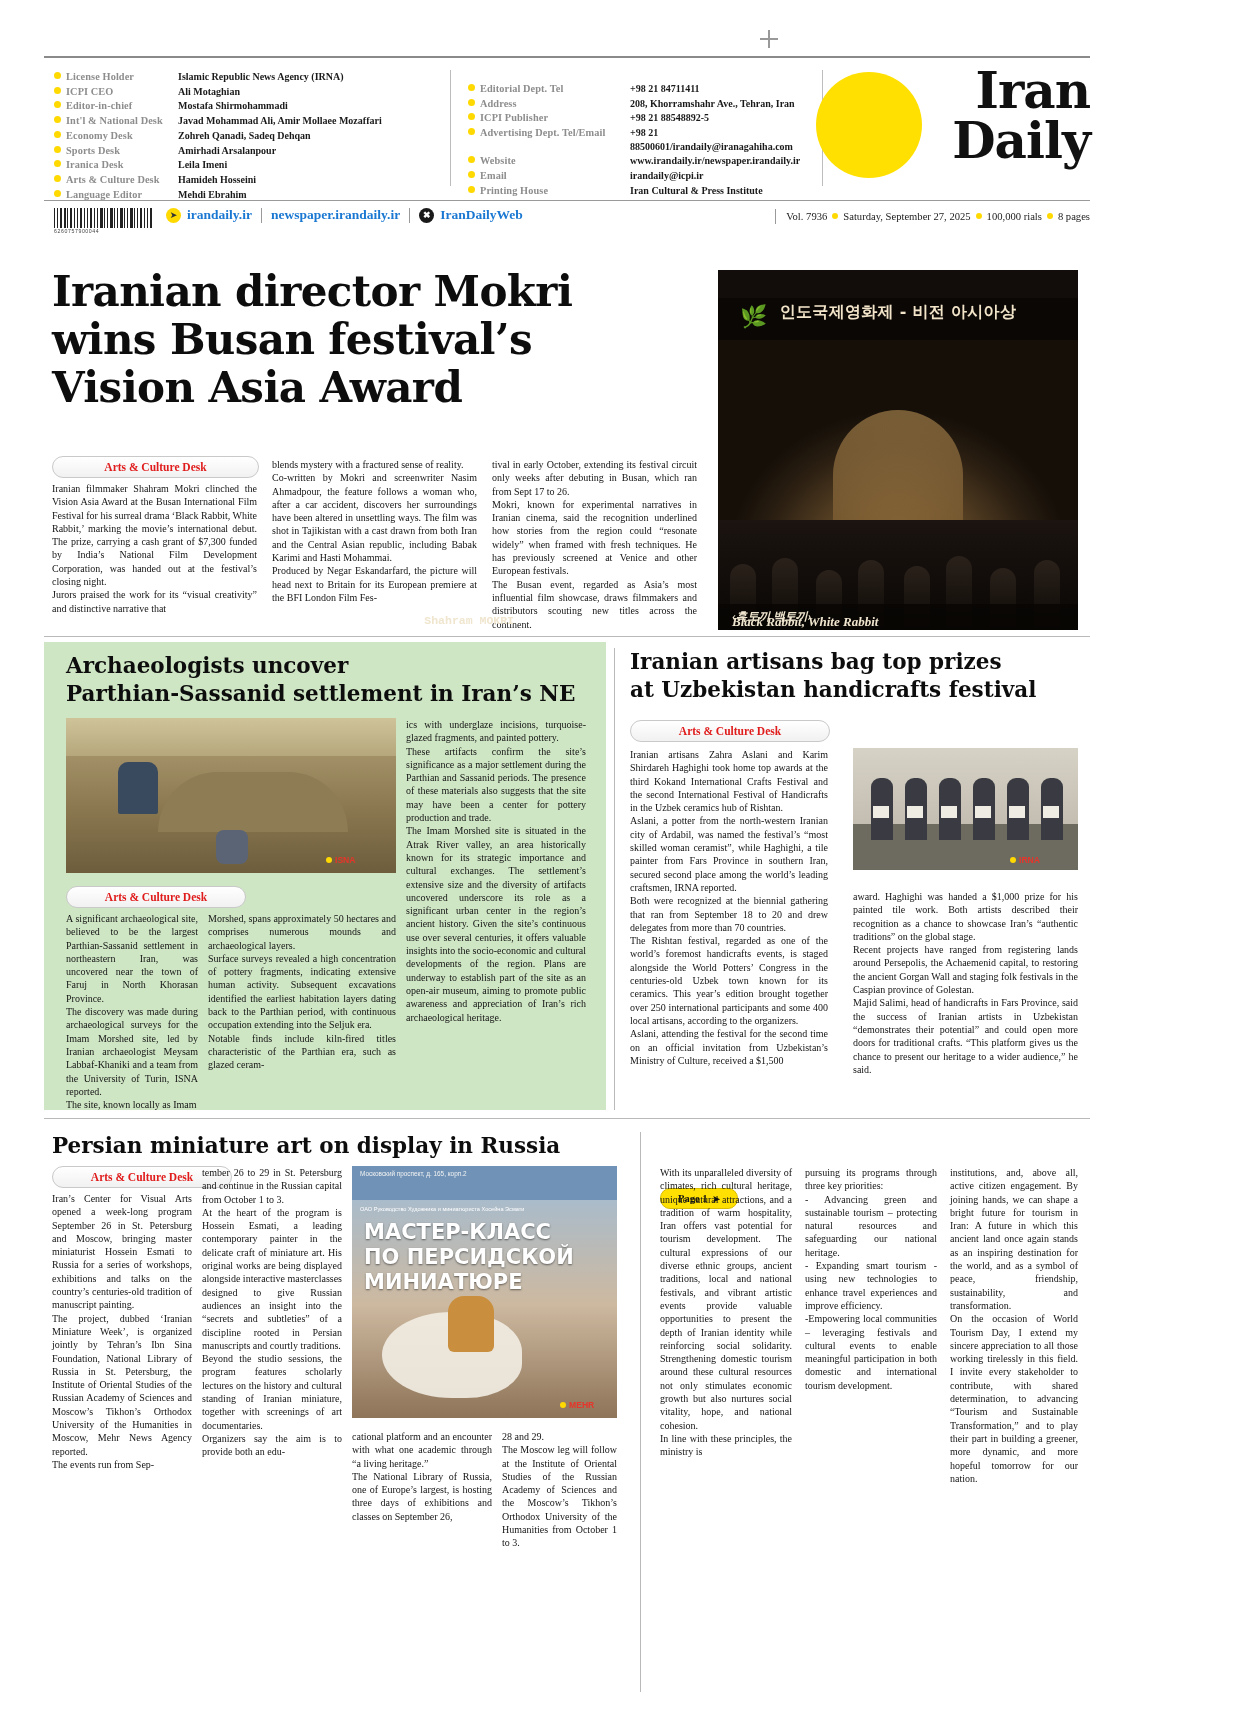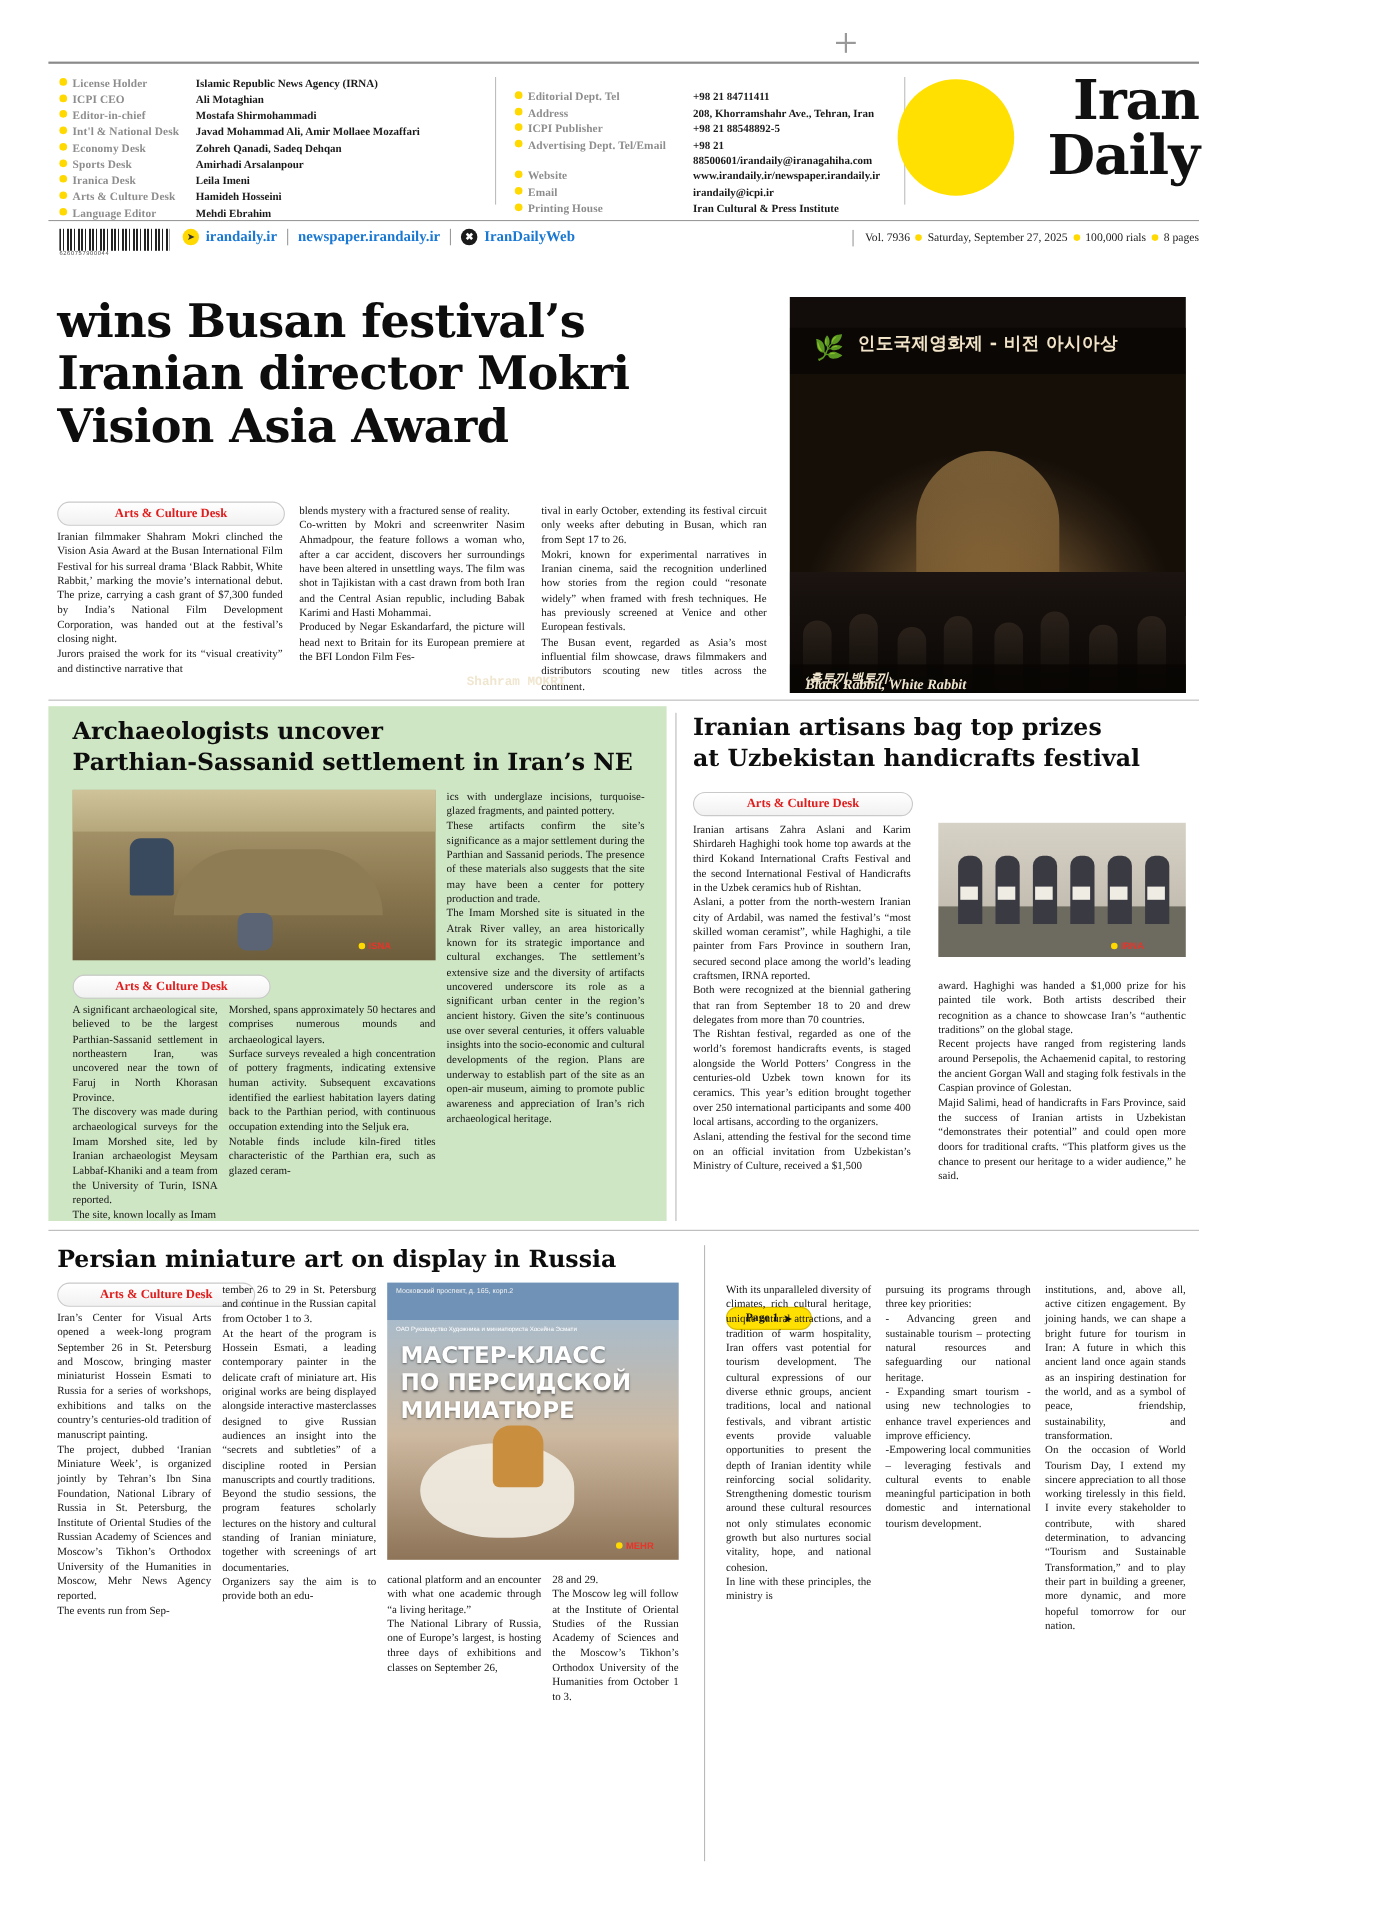--- a/index.html
+++ b/index.html
@@ -250,22 +250,22 @@
       <span class="ndot"></span>
       <span>Saturday, September 27, 2025</span>
       <span class="ndot"></span>
       <span>100,000 rials</span>
       <span class="ndot"></span>
       <span>8 pages</span>
     </div>
   </div>
 
   <div class="lead-h">
+    <div class="hl">Iranian director Mokri</div>
     <div class="hl">wins Busan festival’s</div>
-    <div class="hl">Iranian director Mokri</div>
     <div class="hl">Vision Asia Award</div>
   </div>
 
   <div class="lead-pill deskpill">Arts &amp; Culture Desk</div>
 
   <div class="col leadc1">
       <p>Iranian filmmaker Shahram Mokri clinched the Vision Asia Award at the Busan International Film Festival for his surreal drama ‘Black Rabbit, White Rabbit,’ marking the movie’s international debut. The prize, carrying a cash grant of $7,300 funded by India’s National Film Development Corporation, was handed out at the festival’s closing night.</p>
       <p>Jurors praised the work for its “visual creativity” and distinctive narrative that</p>
     </div>
   <div class="col leadc2">

